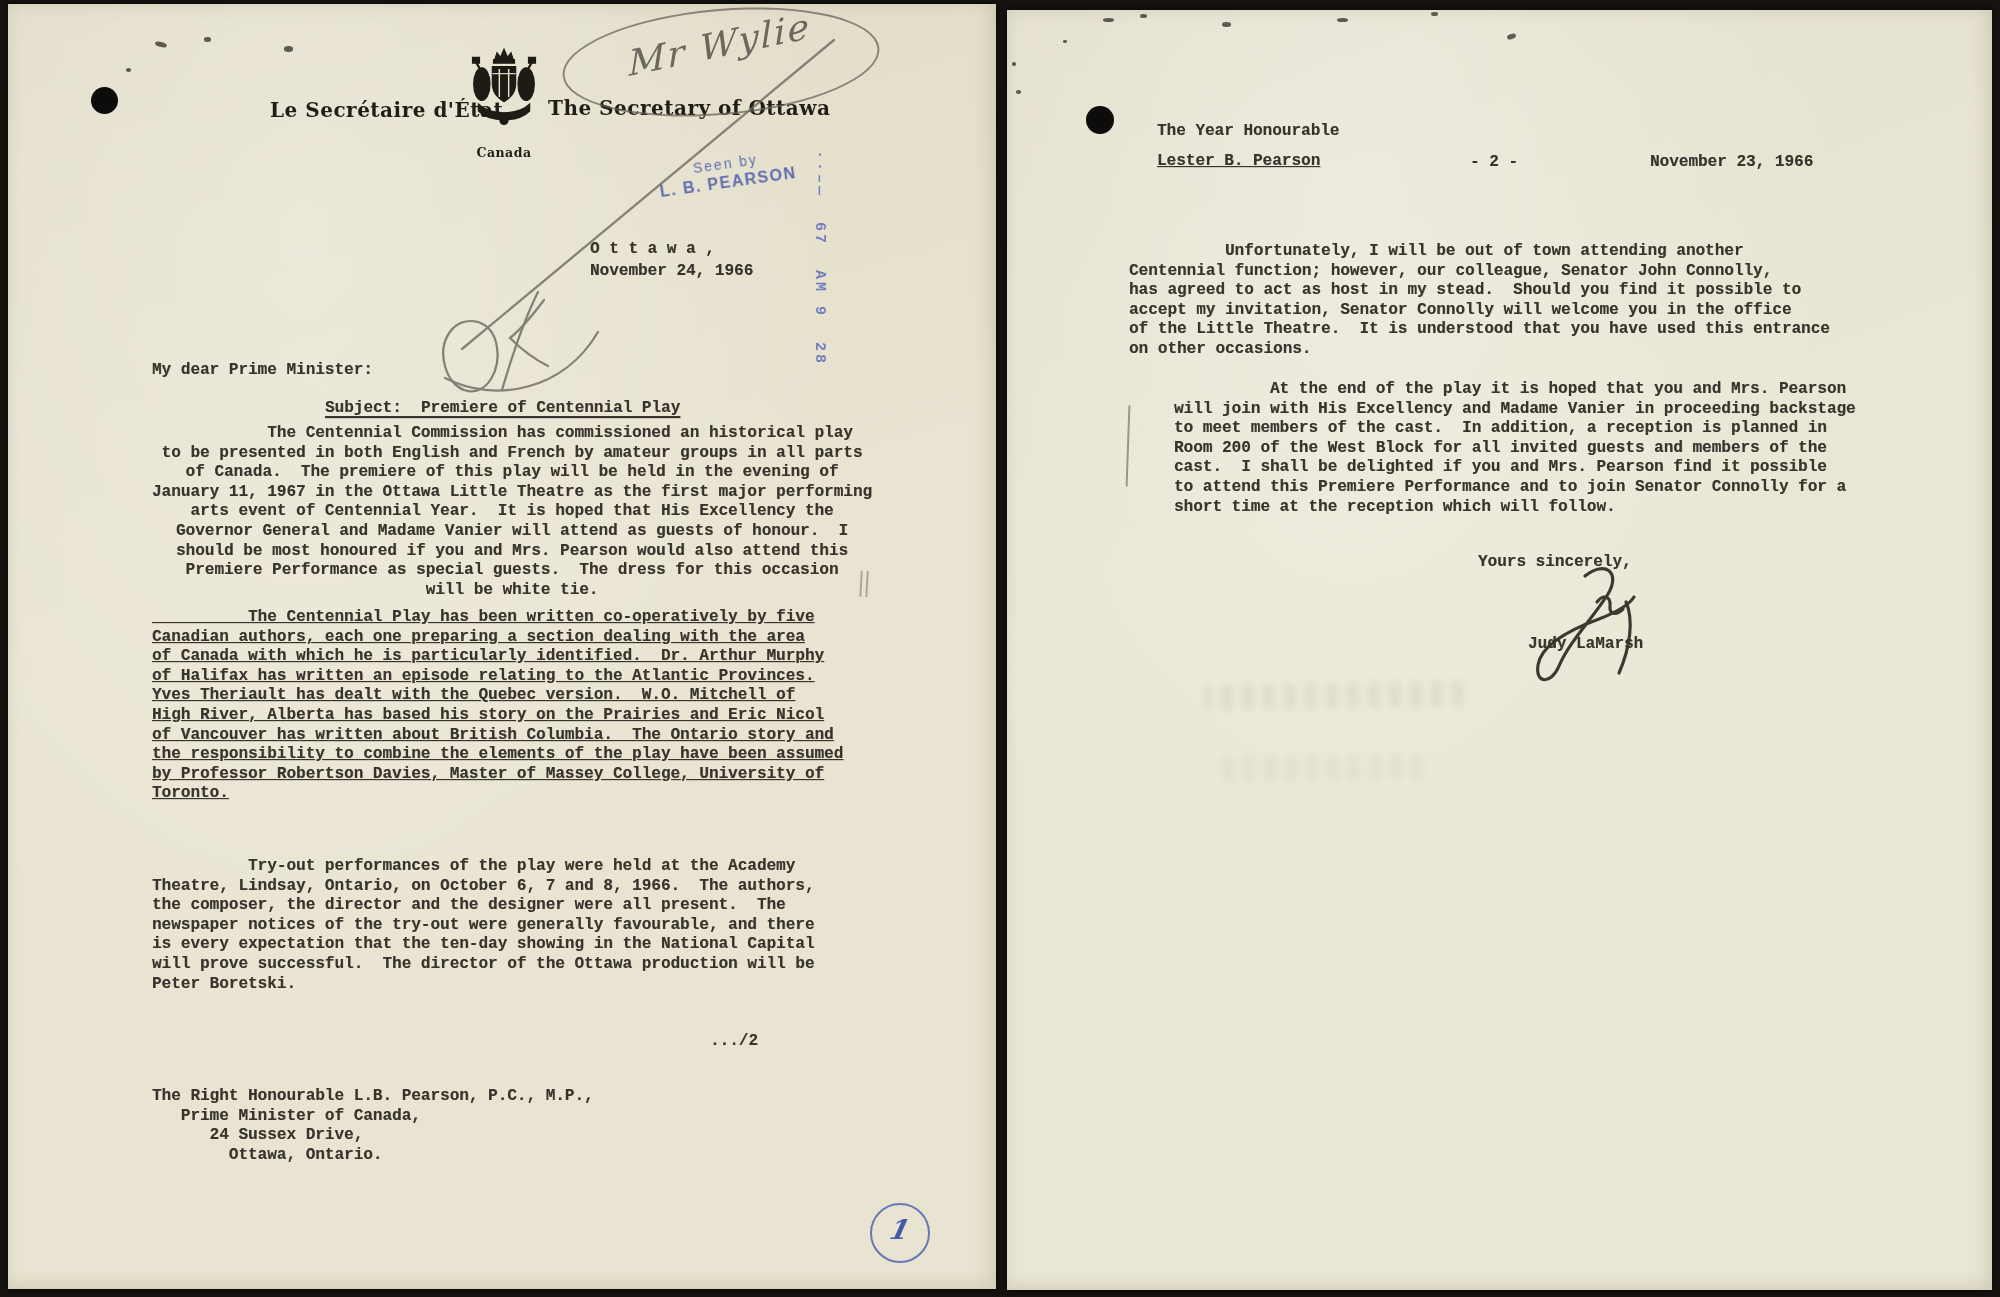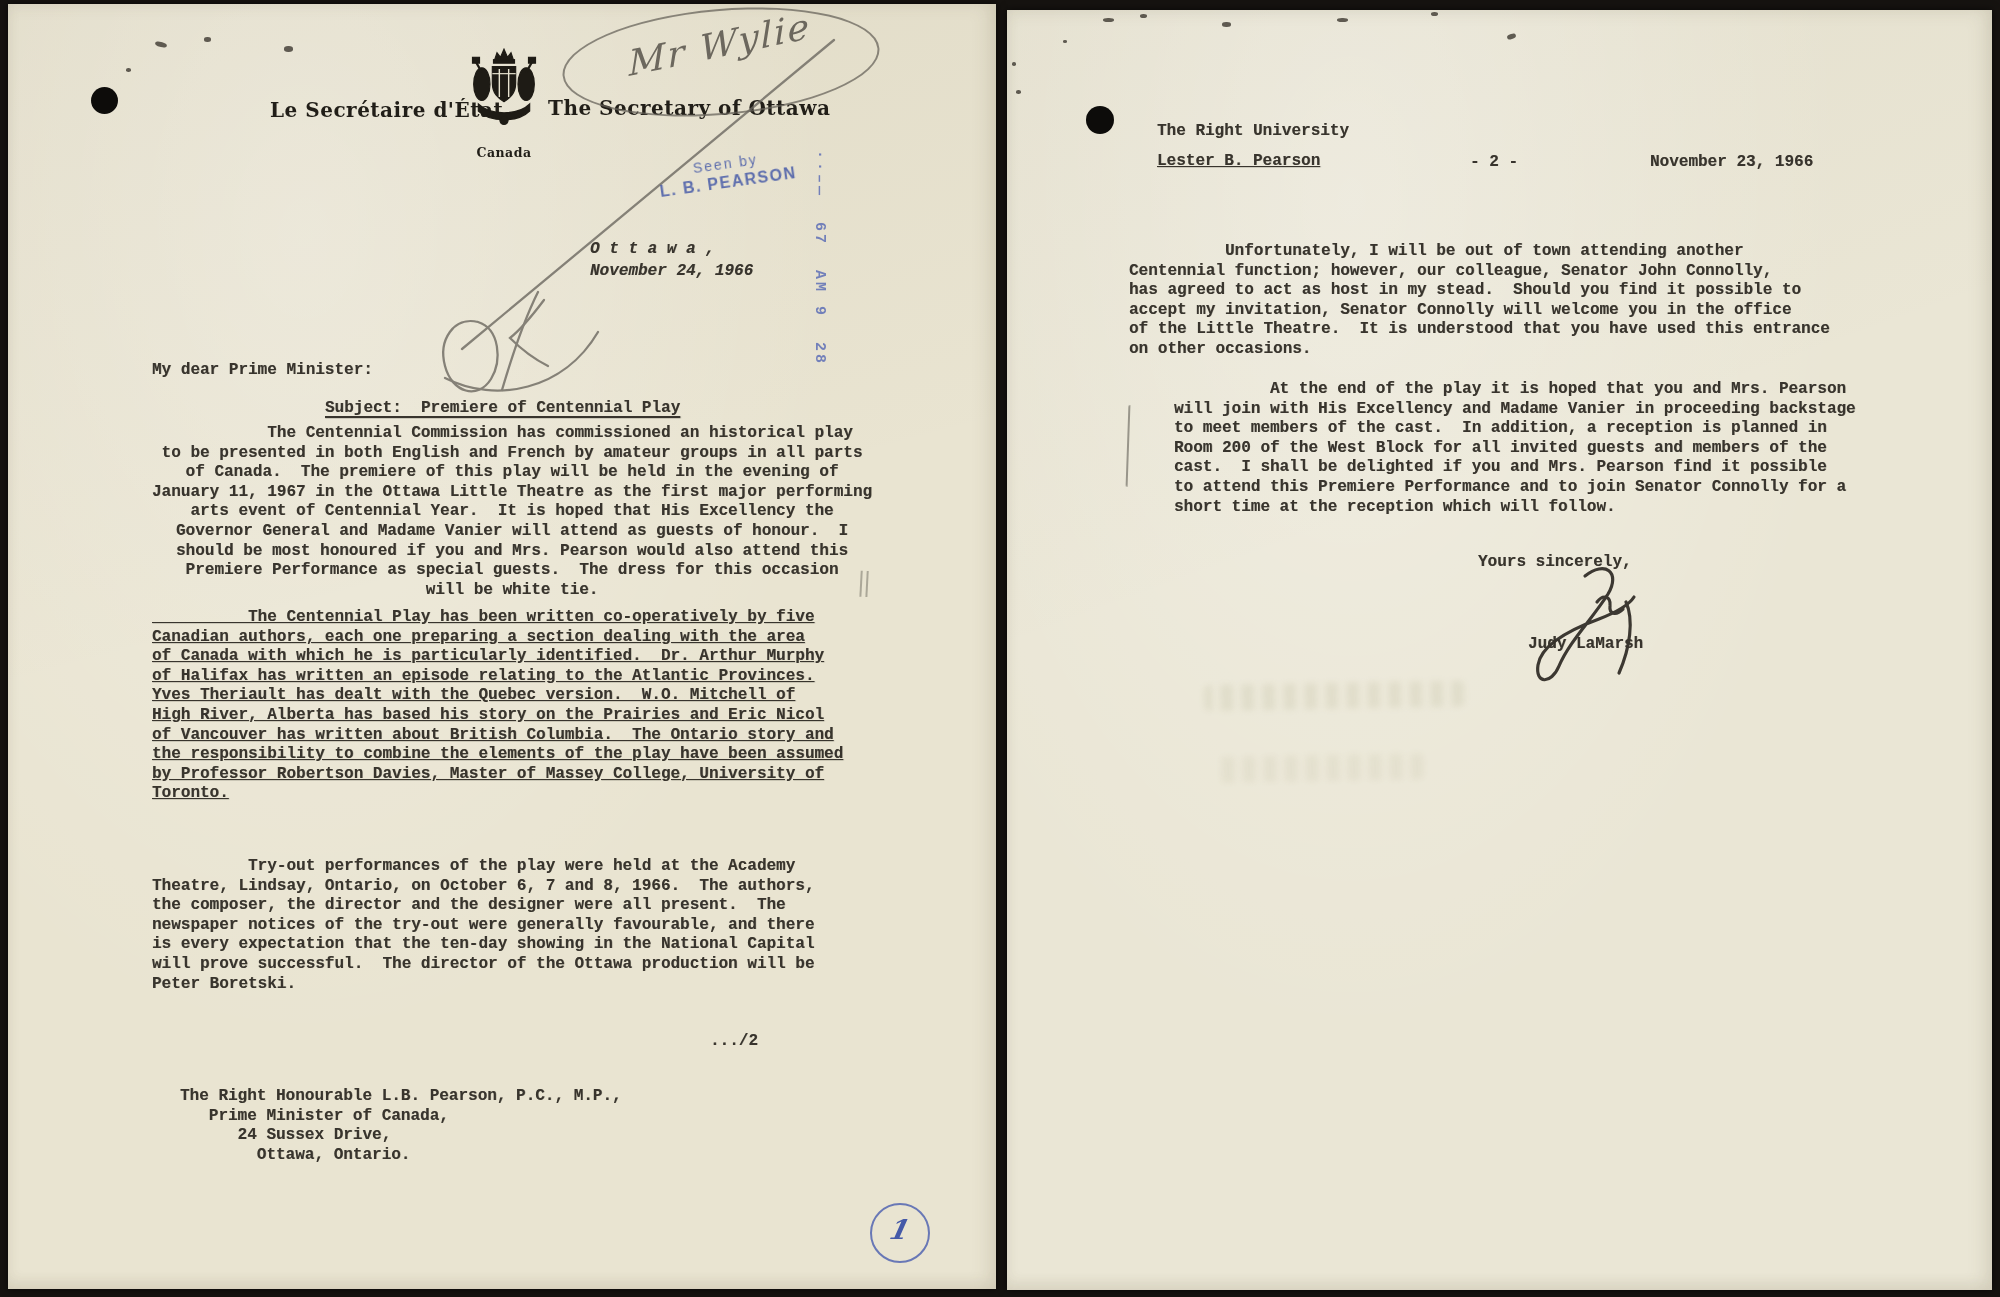--- a/index.html
+++ b/index.html
@@ -154,21 +154,21 @@
       <path d="M437,374 C488,400 556,386 590,328"></path>
     </g>
   </svg>
 
   <div class="seen-stamp">
     <div class="l1">Seen by</div>
     <div class="l2">L. B. PEARSON</div>
   </div>
   <div class="vstamp">··–—  67  AM 9  28</div>
 
-  <div class="typed" style="left:582px;top:234px;line-height:22px;font-style:italic;">O t t a w a ,
+  <div class="typed" style="left:582px;top:234px;line-height:22px;">O t t a w a ,
 November 24, 1966</div>
 
   <div class="typed" style="left:144px;top:357px;">My dear Prime Minister:</div>
   <div class="typed subject" style="left:317px;top:395px;text-align:right;">Subject:  Premiere of Centennial Play</div>
 
   <div class="typed" style="left:144px;top:420px;text-align:center;">          The Centennial Commission has commissioned an historical play
 to be presented in both English and French by amateur groups in all parts
 of Canada.  The premiere of this play will be held in the evening of
 January 11, 1967 in the Ottawa Little Theatre as the first major performing
 arts event of Centennial Year.  It is hoped that His Excellency the
@@ -194,21 +194,21 @@
 will prove successful.  The director of the Ottawa production will be
 Peter Boretski.</div>
 
   <div class="ticks">
       <i></i>
       <i></i>
     </div>
 
   <div class="typed" style="left:702px;top:1028px;">.../2</div>
 
-  <div class="typed" style="left:144px;top:1083px;margin-left:28px;">The Right Honourable L.B. Pearson, P.C., M.P.,
+  <div class="typed" style="left:144px;top:1083px;">The Right Honourable L.B. Pearson, P.C., M.P.,
    Prime Minister of Canada,
       24 Sussex Drive,
         Ottawa, Ontario.</div>
 
   <div class="circle-stamp">
     <span>1</span>
   </div>
 </section>
 
 <section class="page" id="page2">
@@ -217,21 +217,21 @@
   <span class="speck" style="left:96px;top:8px;width:11px;height:4px;"></span>
   <span class="speck" style="left:133px;top:4px;width:7px;height:4px;"></span>
   <span class="speck" style="left:215px;top:12px;width:9px;height:5px;"></span>
   <span class="speck" style="left:330px;top:8px;width:11px;height:4px;"></span>
   <span class="speck" style="left:424px;top:2px;width:7px;height:4px;"></span>
   <span class="speck" style="left:500px;top:24px;width:9px;height:5px;transform:rotate(-20deg);"></span>
   <span class="speck" style="left:5px;top:52px;width:4px;height:4px;"></span>
   <span class="speck" style="left:9px;top:80px;width:5px;height:4px;"></span>
   <span class="speck" style="left:56px;top:30px;width:4px;height:3px;"></span>
 
-  <div class="typed" style="left:150px;top:112px;">The Right University</div>
+  <div class="typed" style="left:150px;top:112px;">The Year Honourable</div>
   <div class="typed" style="left:150px;top:142px;text-decoration:underline;">Lester B. Pearson</div>
   <div class="typed" style="left:463px;top:143px;">- 2 -</div>
   <div class="typed" style="left:643px;top:143px;">November 23, 1966</div>
 
   <div class="typed" style="left:122px;top:232px;">          Unfortunately, I will be out of town attending another
 Centennial function; however, our colleague, Senator John Connolly,
 has agreed to act as host in my stead.  Should you find it possible to
 accept my invitation, Senator Connolly will welcome you in the office
 of the Little Theatre.  It is understood that you have used this entrance
 on other occasions.</div>

